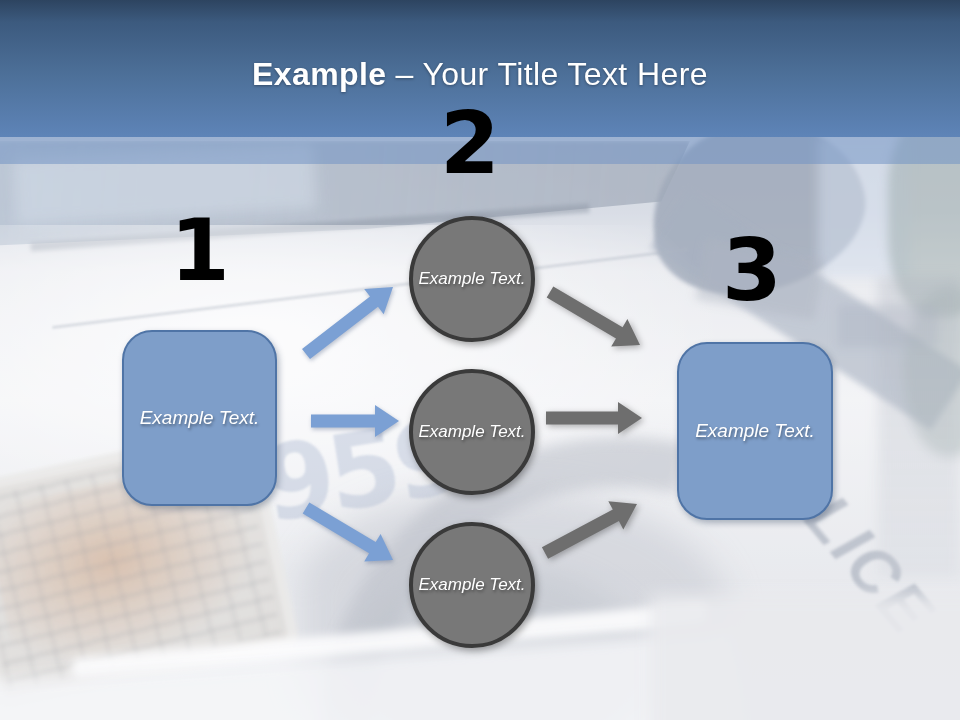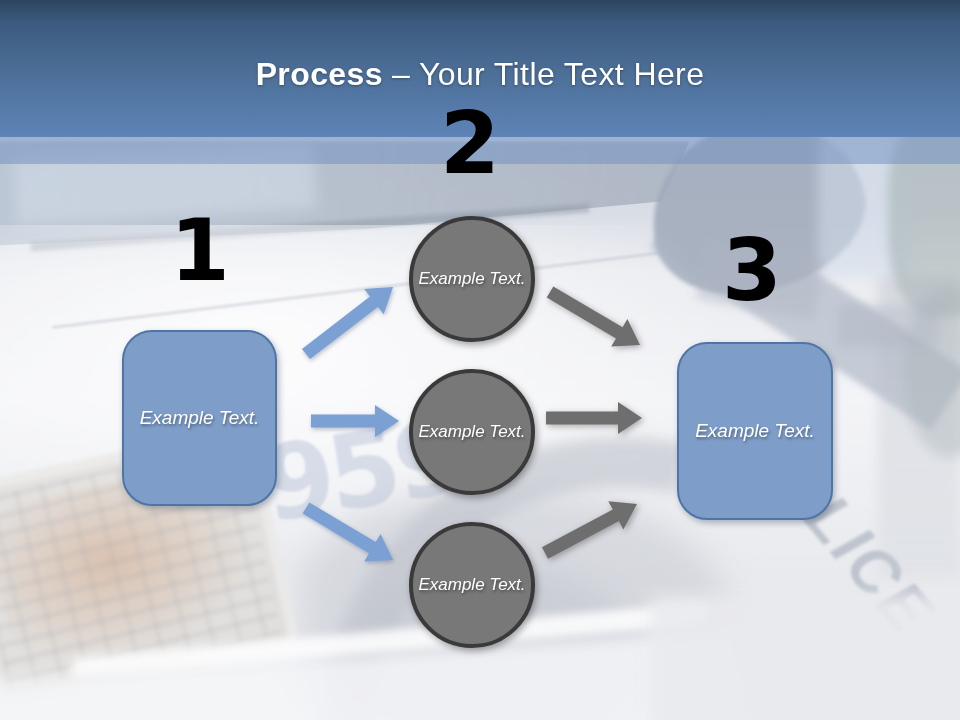--- a/index.html
+++ b/index.html
@@ -151,21 +151,21 @@
     </div>
     <div class="bumper-streak"></div>
     <div class="bumper-white"></div>
     <div class="ground-right"></div>
     <div class="right-edge-shade"></div>
     <div class="photo-veil"></div>
   </div>
 
   <div class="slide-header">
     <div class="slide-title">
-      <span class="title-bold">Process</span><span class="title-reg">– Your Title Text Here</span>
+      <span class="title-bold">Example</span><span class="title-reg">– Your Title Text Here</span>
     </div>
   </div>
   <div class="band-blue"></div>
 
   <div class="step-num" id="num1">1</div>
   <div class="step-num" id="num2">2</div>
   <div class="step-num" id="num3">3</div>
 
   <svg id="arrow-layer" width="960" height="720">
       <polygon points="310.0,359.1 378.0,306.8 383.7,314.3 393.0,287.0 364.2,289.0 370.0,296.5 302.0,348.9" fill="#7ba0d4" class="arrow-blue"></polygon>

